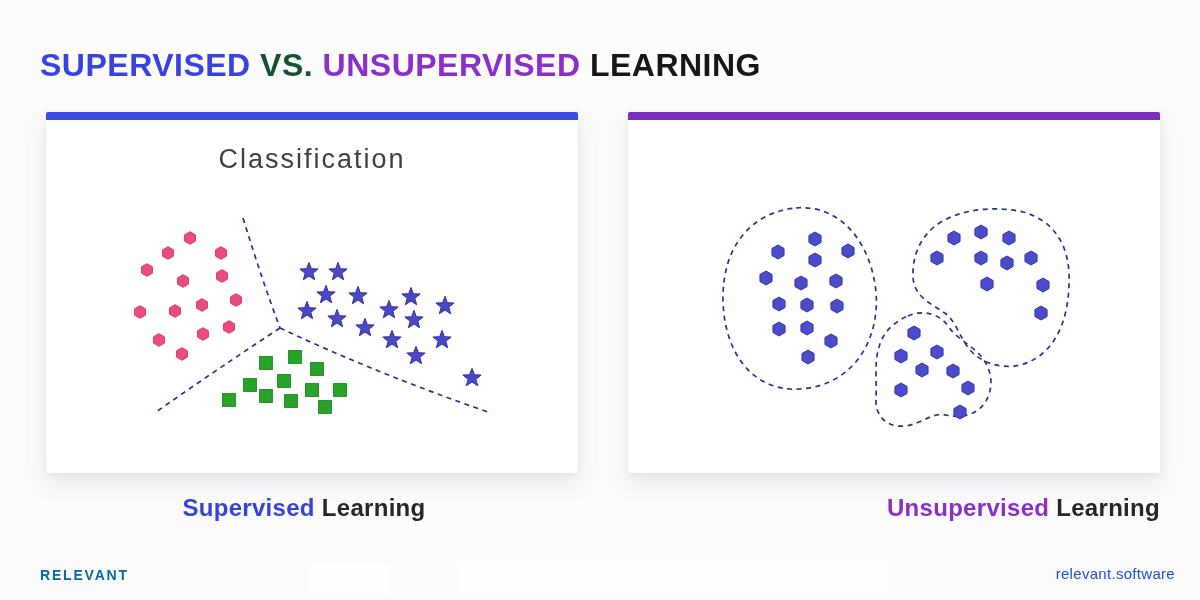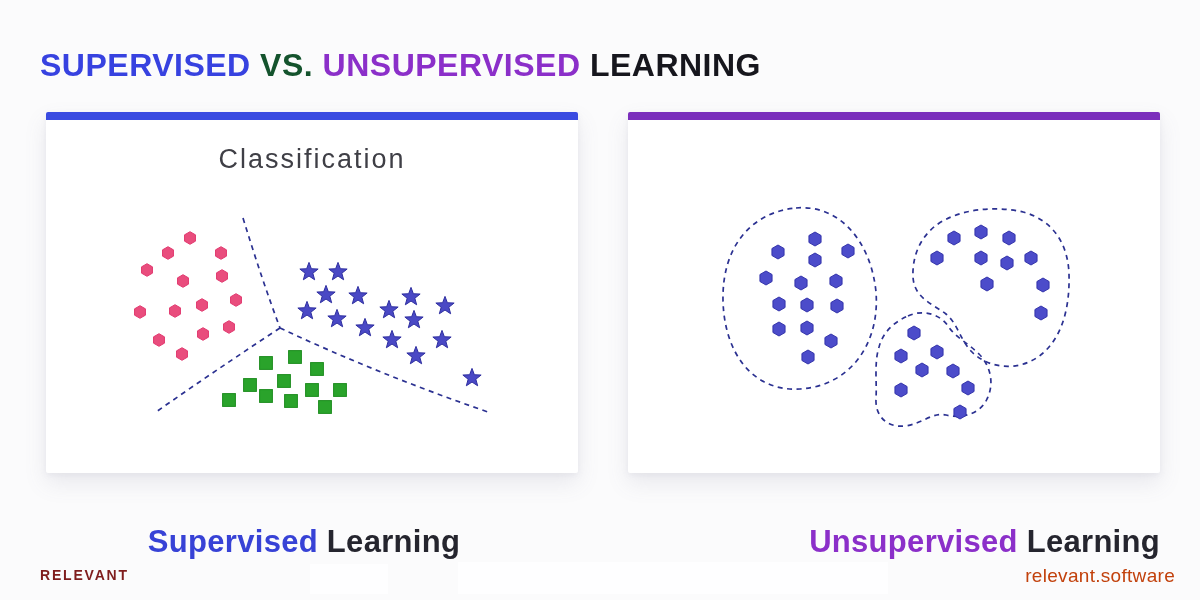--- a/index.html
+++ b/index.html
@@ -24,33 +24,33 @@
   .accent-bar{
     position:absolute;left:0;top:0;width:100%;height:8px;border-radius:2px 2px 0 0;
   }
   .card-title{
     position:absolute;left:0;top:32px;width:100%;
     text-align:center;font-size:27px;font-weight:300;
     letter-spacing:2px;color:#3f3f46;
   }
   .plot{position:absolute;left:0;top:0;width:532px;height:361px;}
   .caption{
-    position:absolute;top:524px;width:532px;
-    text-align:center;font-size:31px;font-weight:700;color:#25252e;
+    position:absolute;top:494px;width:532px;
+    text-align:center;font-size:24px;font-weight:700;color:#25252e;
     letter-spacing:0.3px;
   }
   .caption.left{left:38px;}
   .caption.right{left:628px;text-align:right;}
   .footer-brand{
     position:absolute;left:40px;top:567px;
-    font-size:14px;font-weight:800;letter-spacing:1.8px;color:#7f1d1d;
+    font-size:14px;font-weight:800;letter-spacing:1.8px;color:#0369a1;
   }
   .footer-site{
     position:absolute;right:25px;top:565px;
-    font-size:19px;font-weight:400;color:#c2410c;letter-spacing:0.3px;
+    font-size:15px;font-weight:400;color:#1d4ed8;letter-spacing:0.3px;
   }
   .faint-strip{position:absolute;background:rgba(255,255,255,0.8);}
   .strip-a{left:310px;top:564px;width:78px;height:30px;}
   .strip-b{left:458px;top:562px;width:430px;height:32px;}
   svg .outline{fill:none;stroke:#2b3191;stroke-width:1.7;stroke-dasharray:5 4.5;}
 </style>
 </head>
 <body>
 
 <h1 class="page-title"><span style="color: rgb(55, 66, 224);">SUPERVISED </span><span style="color: #14532d; text-align: right;">VS. </span><span style="color: rgb(139, 47, 201);">UNSUPERVISED </span><span style="color: rgb(22, 22, 29);">LEARNING</span></h1>

